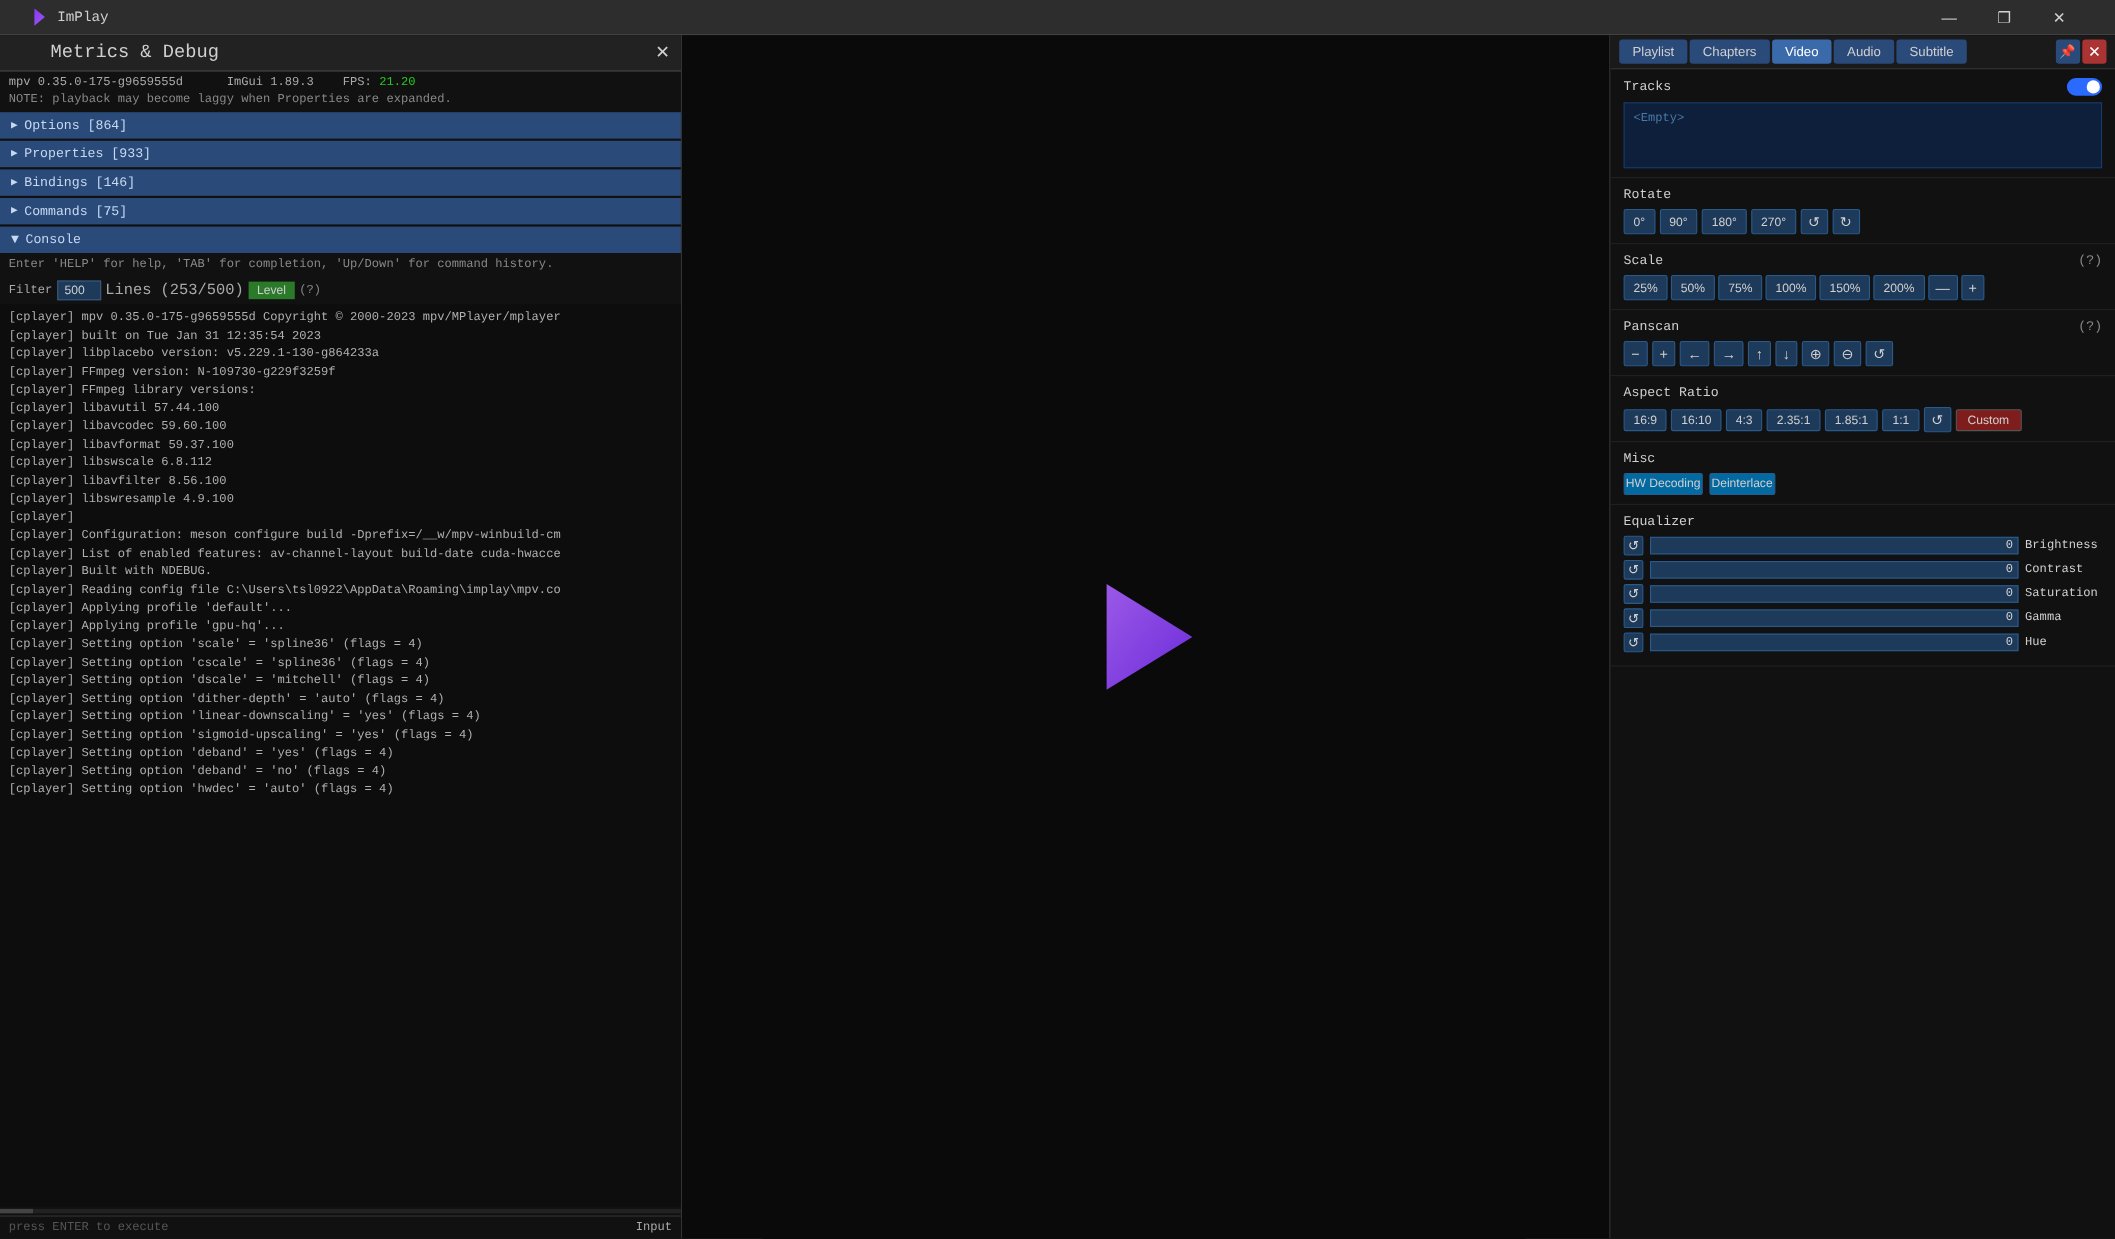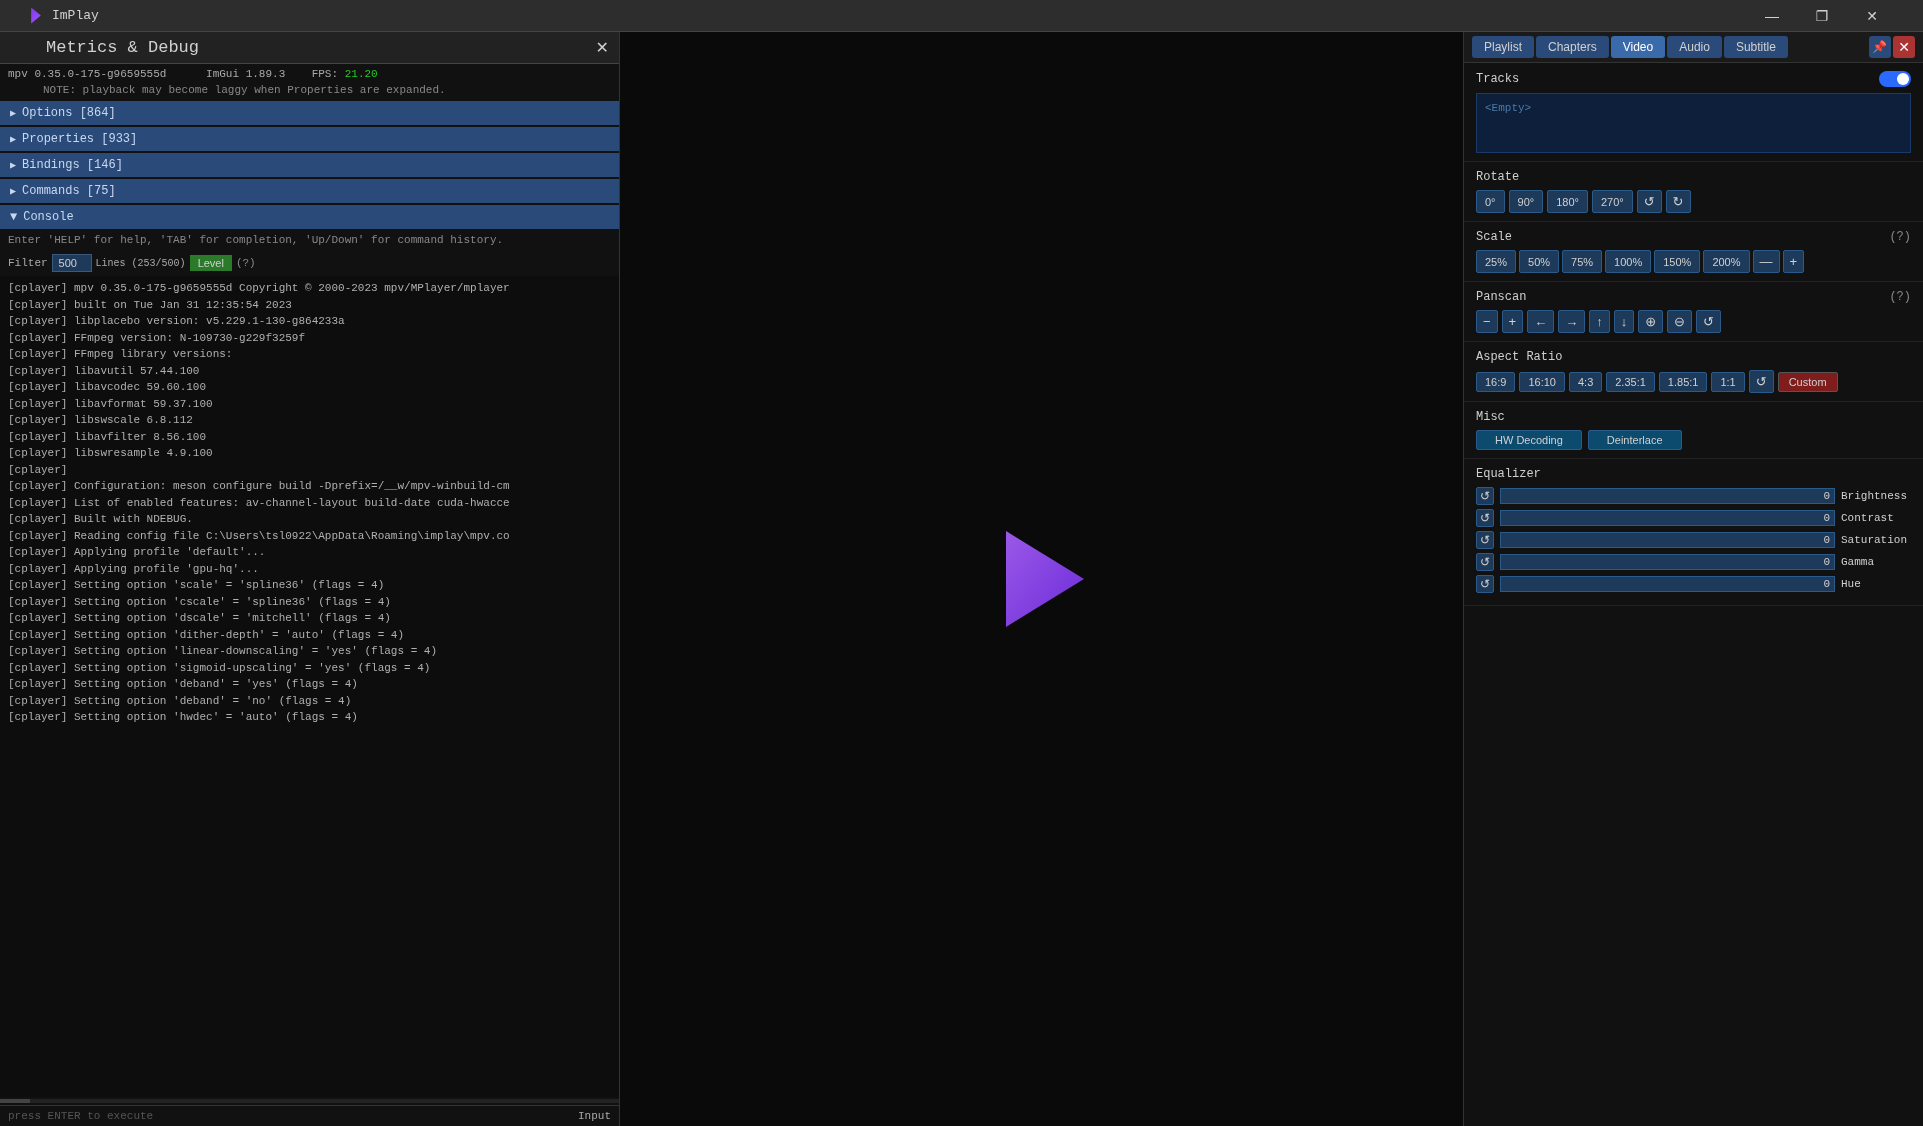--- a/index.html
+++ b/index.html
@@ -89,21 +89,20 @@
       padding: 4px 8px;
       font-size: 11px;
       color: #aaa;
     }
     .metrics-info .fps { color: #22cc22; }
 
     .metrics-note {
       padding: 0 8px 4px;
       font-size: 11px;
       color: #888;
-      margin-left: 35px;
     }
 
     
     .section-header {
       background: #2a4a7a;
       padding: 5px 10px;
       cursor: pointer;
       display: flex;
       align-items: center;
       gap: 6px;
@@ -145,21 +144,21 @@
     .filter-input {
       background: #1e3a5a;
       border: 1px solid #3a5a7a;
       color: #d0d0d0;
       padding: 2px 6px;
       font-size: 11px;
       width: 40px;
     }
     .lines-label {
       color: #aaa;
-      font-size: 10px;
+      font-size: 14px;
       text-align: center;
     }
     .level-btn {
       background: #2a7a2a;
       color: #d0d0d0;
       border: none;
       padding: 2px 8px;
       font-size: 11px;
       cursor: pointer;
     }
@@ -344,24 +343,24 @@
       cursor: pointer;
       border-radius: 2px;
     }
 
     .misc-row {
       display: flex;
       gap: 6px;
       margin-top: 4px;
     }
     .misc-btn {
-      background: #0c4a6e;
+      background: #0369a1;
       color: #d0d0d0;
       border: 1px solid #2a5a8a;
-      padding: 3px 18px;
+      padding: 3px 1px;
       font-size: 11px;
       cursor: pointer;
       border-radius: 2px;
     }
 
     
     .eq-row {
       display: flex;
       align-items: center;
       gap: 6px;

